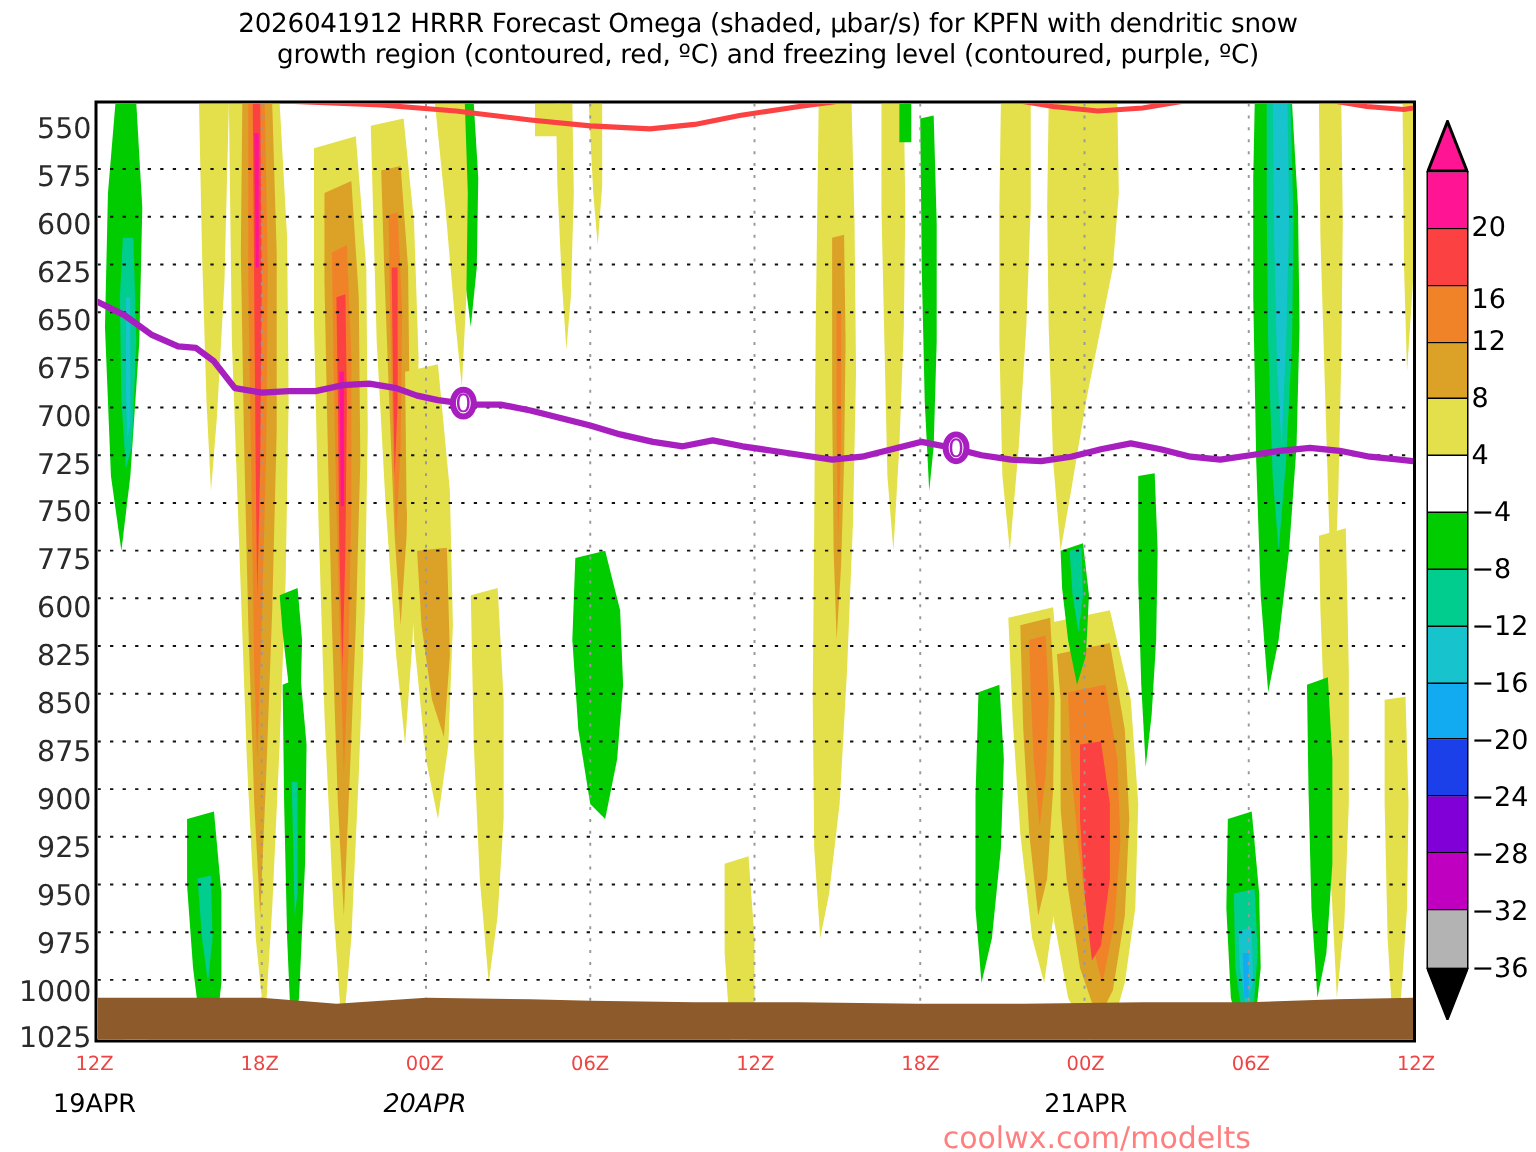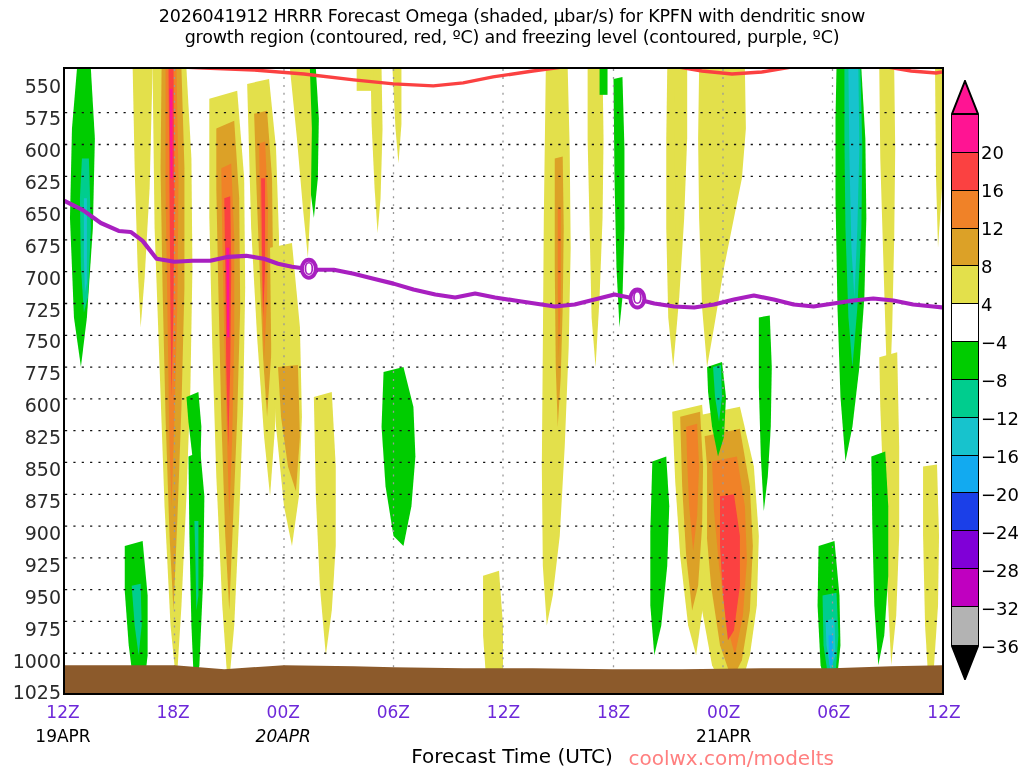--- a/index.html
+++ b/index.html
@@ -39,21 +39,21 @@
   
   .ylab {
     position: absolute; right: 0; width: 58px;
     text-align: right; font-size: 19px; color: #2a2a2a;
     font-family: "DejaVu Sans", sans-serif;
     transform: translateY(-50%);
   }
   #ylab-wrap { position:absolute; left:0; top:0; width:61px; height:768px; }
 
   .xlab {
-    position: absolute; top: 702px; font-size: 17px; color: #6d28d9;
+    position: absolute; top: 702px; font-size: 13px; color: #ef4444;
     text-align: center; transform: translateX(-50%);
     font-family: "DejaVu Sans", sans-serif;
   }
   .xdate {
     position: absolute; top: 726px; font-size: 17px; color: #000;
     text-align: center; transform: translateX(-50%);
     font-family: "DejaVu Sans", sans-serif;
   }
   .xyear {
     position: absolute; top: 748px; font-size: 17px; color: #000;
@@ -301,21 +301,20 @@
       <div class="xlab" style="left: 503.5px;">12Z</div>
       <div class="xlab" style="left: 613.625px;">18Z</div>
       <div class="xlab" style="left: 723.75px;">00Z</div>
       <div class="xlab" style="left: 833.875px;">06Z</div>
       <div class="xlab" style="left: 944px;">12Z</div>
       <div class="xdate" style="left: 63px;">19APR</div>
       <div class="xdate" style="left: 283.25px; font-style: italic;">20APR</div>
       <div class="xdate" style="left: 723.75px;">21APR</div>
       <div class="xyear" style="left: 63px; margin-top: 26px;">2026</div>
     </div>
-  <div id="xaxis-title">Forecast Time (UTC)</div>
   <div id="watermark">coolwx.com/modelts</div>
 
   <div id="colorbar">
     <svg id="cb-top-arrow" viewBox="0 0 28 35" preserveAspectRatio="none">
       <polygon points="14,1 27,34 1,34" fill="#ff1493" stroke="#000" stroke-width="2"></polygon>
     </svg>
     <div id="cb-body">
         <div class="cb-seg" style="height: 7.14286%; background: rgb(255, 20, 147);"></div>
         <div class="cb-seg" style="height: 7.14286%; background: rgb(251, 65, 65);"></div>
         <div class="cb-seg" style="height: 7.14286%; background: rgb(240, 130, 40);"></div>
@@ -329,21 +328,21 @@
         <div class="cb-seg" style="height: 7.14286%; background: rgb(27, 63, 232);"></div>
         <div class="cb-seg" style="height: 7.14286%; background: rgb(128, 0, 215);"></div>
         <div class="cb-seg" style="height: 7.14286%; background: rgb(192, 0, 192);"></div>
         <div class="cb-seg" style="height: 7.14286%; background: rgb(179, 179, 179);"></div>
       </div>
     <svg id="cb-bot-arrow" viewBox="0 0 28 35" preserveAspectRatio="none">
       <polygon points="1,1 27,1 14,34" fill="#000000" stroke="#000" stroke-width="2"></polygon>
     </svg>
     <div id="cb-ticks">
         <div class="cb-tick" style="top: 72px;">20</div>
-        <div class="cb-tick" style="top: 110px;">16</div>
+        <div class="cb-tick" style="top: 120px;">16</div>
         <div class="cb-tick" style="top: 148px;">12</div>
         <div class="cb-tick" style="top: 186px;">8</div>
         <div class="cb-tick" style="top: 224px;">4</div>
         <div class="cb-tick" style="top: 262px;">−4</div>
         <div class="cb-tick" style="top: 300px;">−8</div>
         <div class="cb-tick" style="top: 338px;">−12</div>
         <div class="cb-tick" style="top: 376px;">−16</div>
         <div class="cb-tick" style="top: 414px;">−20</div>
         <div class="cb-tick" style="top: 452px;">−24</div>
         <div class="cb-tick" style="top: 490px;">−28</div>

